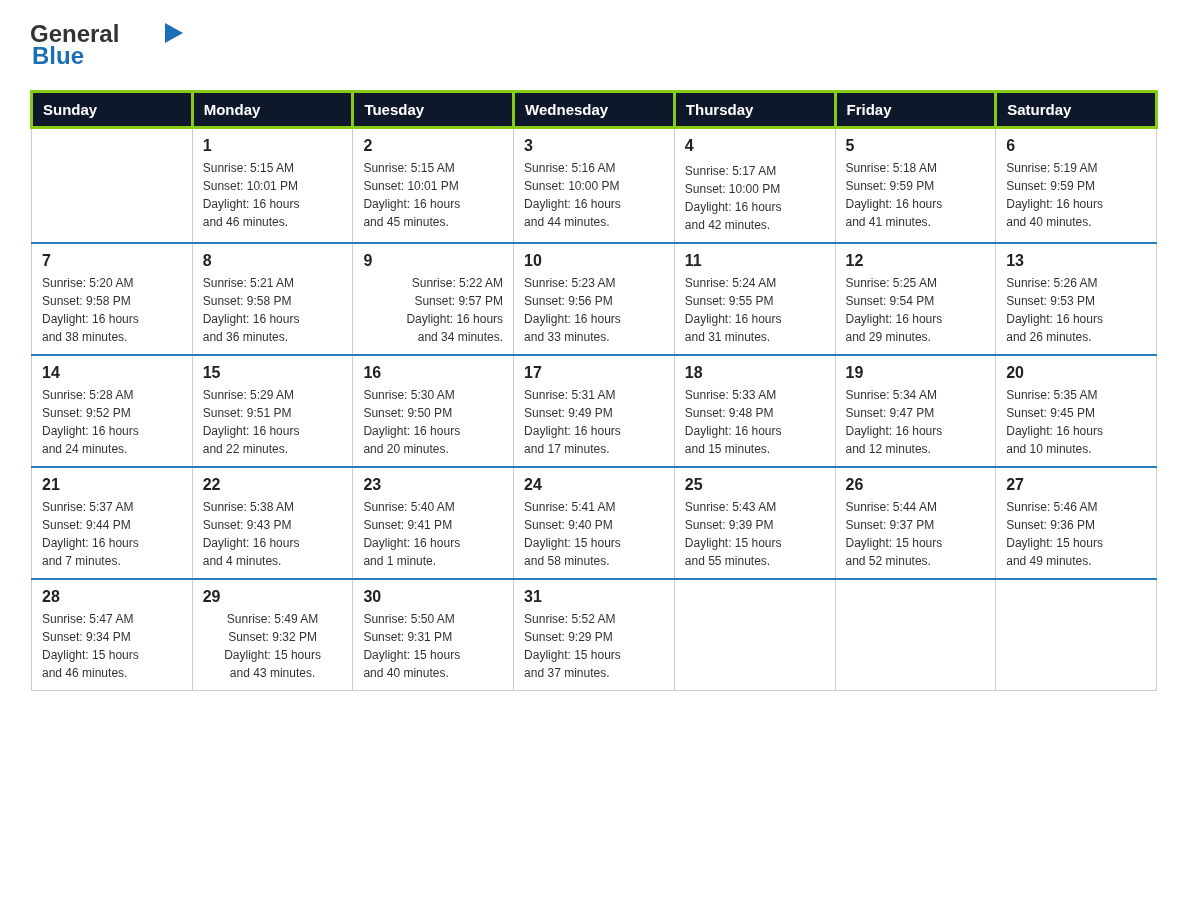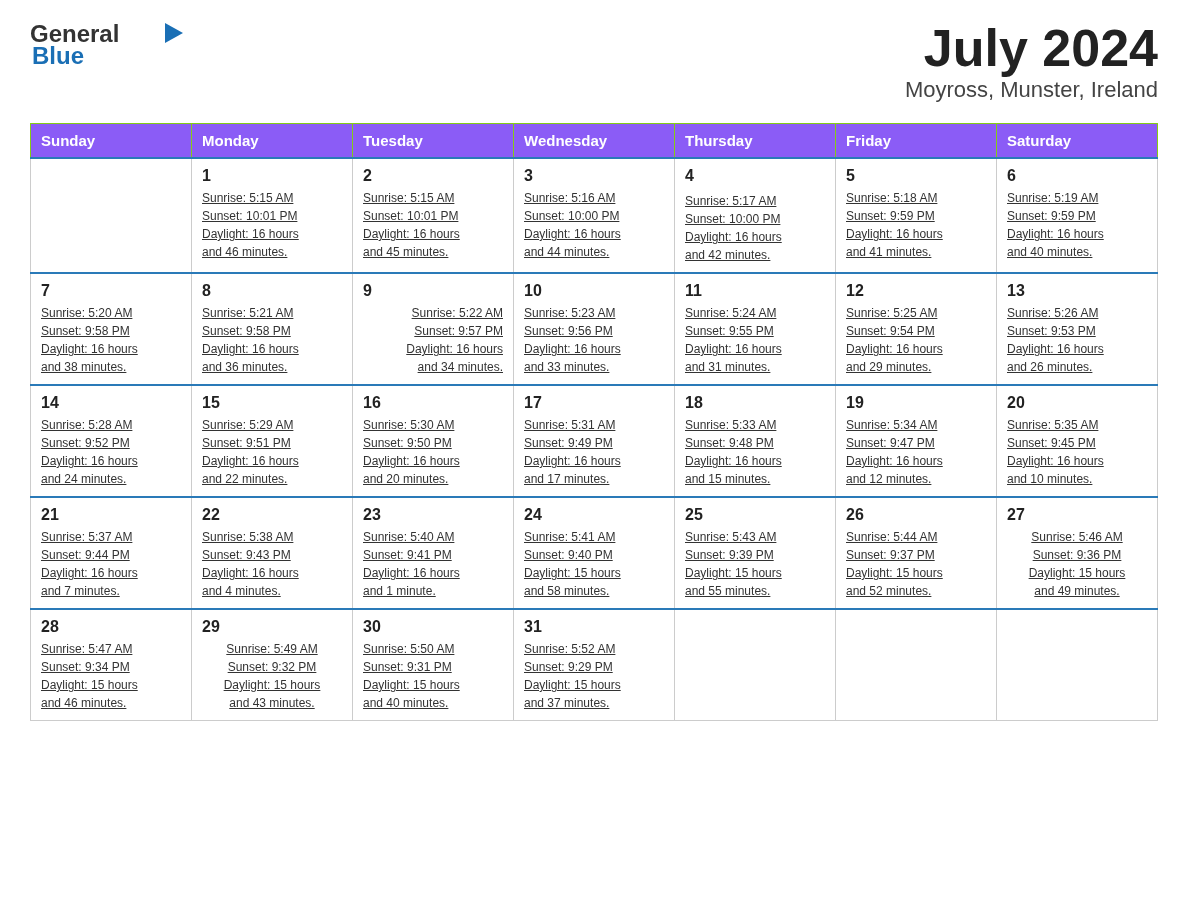--- a/index.html
+++ b/index.html
@@ -33,27 +33,27 @@
       font-size: 22px;
       font-weight: normal;
       color: #444;
     }
     table {
       width: 100%;
       border-collapse: collapse;
       table-layout: fixed;
     }
     thead tr th {
-      background-color: #8b5cf6;
+      background-color: #0f172a;
       color: #fff;
       font-size: 15px;
       font-weight: bold;
       padding: 8px 10px;
       text-align: left;
-      border: 1px solid #84cc16;
+      border: 3px solid #84cc16;
     }
     tbody tr td {
       vertical-align: top;
       padding: 8px 10px;
       font-size: 12.5px;
       color: #222;
       border: 1px solid #ccc;
       border-top: 2px solid #2a7ab8;
       min-height: 90px;
       height: 100px;
@@ -61,21 +61,20 @@
     tbody tr td .day-num {
       font-size: 16px;
       font-weight: bold;
       display: block;
       margin-bottom: 4px;
     }
     tbody tr td .day-info {
       font-size: 12px;
       line-height: 1.5;
       color: #333;
-      text-decoration: underline;
     }
     tbody tr:not(:last-child) td {
       border-bottom: none;
     }
     .empty-cell {
       background: #fff;
     }
   </style>
 </head>
 <body>
@@ -87,24 +86,20 @@
         <span style="font-size:24px; font-weight:bold; color:#333;">General</span>
         <div style="display:inline-block; margin-left:2px; margin-top:2px;">
           <svg width="22" height="20" viewBox="0 0 22 20">
             <polygon points="0,0 18,10 0,20" fill="#1a6fb5"></polygon>
           </svg>
         </div>
       </div>
       <span style="font-size:24px; font-weight:bold; color:#1a6fb5; margin-top:-6px; margin-left:2px;">Blue</span>
     </div>
   </div>
-  <div class="title-block">
-    <h1>July 2024</h1>
-    <h2>Moyross, Munster, Ireland</h2>
-  </div>
 </div>
 
 <table>
   <thead>
     <tr>
     <th>Sunday</th>
         <th>Monday</th>
         <th>Tuesday</th>
         <th>Wednesday</th>
         <th>Thursday</th>
@@ -298,21 +293,21 @@
         </td>
         <td>
           <span class="day-num">26</span>
           <div class="day-info" style="white-space: pre-line;">Sunrise: 5:44 AM
 Sunset: 9:37 PM
 Daylight: 15 hours
 and 52 minutes.</div>
         </td>
         <td>
           <span class="day-num">27</span>
-          <div class="day-info" style="white-space: pre-line; text-align: center;">Sunrise: 5:46 AM
+          <div class="day-info" style="white-space: pre-line;">Sunrise: 5:46 AM
 Sunset: 9:36 PM
 Daylight: 15 hours
 and 49 minutes.</div>
         </td>
       </tr>
       <tr>
         <td>
           <span class="day-num">28</span>
           <div class="day-info" style="white-space: pre-line;">Sunrise: 5:47 AM
 Sunset: 9:34 PM

